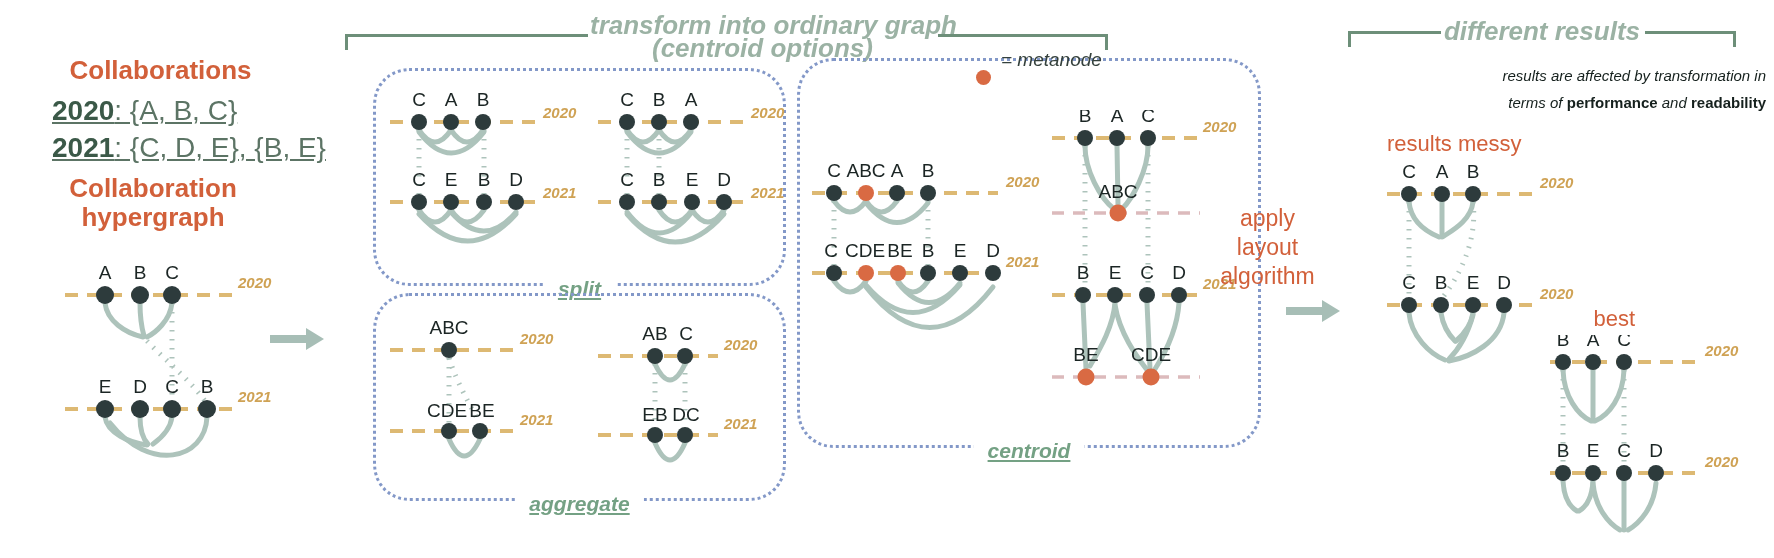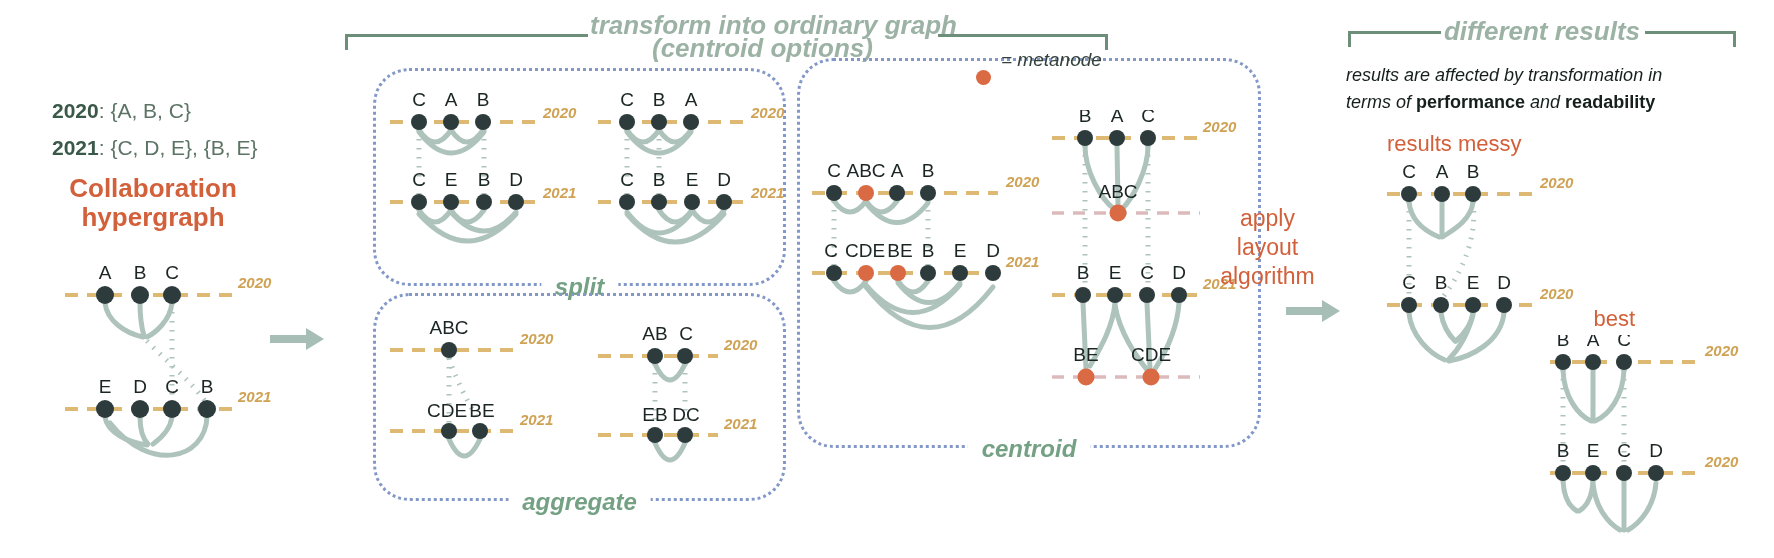--- a/index.html
+++ b/index.html
@@ -2,31 +2,31 @@
 <html style="--heading-orange: #d2603a; --text-green: #3b5948; --set-green: #5c7465; --node-dark: #2d3b3c; --meta-orange: #d96a43; --edge-sage: #adc3bb; --tan-dash: #ddb973; --year-gold: #cfa254; --pink-dash: #dcbabc; --box-blue: #8398c8; --label-sage: #74a184; --header-sage: #9bb2a4; --bracket-green: #6d8f79; --arrow-sage: #a7beb6;"><head>
 <meta charset="utf-8">
 <style>
   html,body{margin:0;padding:0;background:#fff;}
   .canvas{position:relative;width:1774px;height:558px;background:#fff;overflow:hidden;
           font-family:"Liberation Sans",sans-serif;}
   .abs{position:absolute;}
   .diag{position:absolute;}
   
   .orange-title{color:var(--heading-orange);font-weight:bold;font-size:26px;text-align:center;line-height:29px;}
-  .collab-list{font-size:21px;line-height:37px;color:var(--set-green);}
+  .collab-list{font-size:28px;line-height:37px;color:var(--set-green);text-decoration:underline;}
   .collab-list b{color:var(--text-green);}
   .sage-header{font-style:italic;font-weight:600;font-size:26px;color:var(--header-sage);text-align:center;line-height:23px;white-space:nowrap;}
-  .caption{font-style:italic;font-size:18px;line-height:27px;color:#15201d;text-align:left;}
+  .caption{font-style:italic;font-size:15px;line-height:27px;color:#15201d;text-align:right;}
   .caption b{font-style:normal;font-weight:bold;}
   .orange-label{color:var(--heading-orange);font-size:22px;white-space:nowrap;}
   .apply-text{color:var(--heading-orange);font-size:23px;text-align:center;line-height:29px;}
   
   .box{position:absolute;border:3.5px dotted var(--box-blue);border-radius:36px;}
   .box-label{position:absolute;left:50%;bottom:-18px;transform:translateX(-50%);background:#fff;
-             padding:0 14px;font-style:italic;font-weight:600;font-size:24px;color:var(--label-sage);white-space:nowrap;}
+             padding:0 14px;font-style:italic;font-weight:600;font-size:21px;color:var(--label-sage);white-space:nowrap;text-decoration:underline;}
   
   .bracket-l{position:absolute;height:13px;border-top:3px solid var(--bracket-green);border-left:3px solid var(--bracket-green);}
   .bracket-r{position:absolute;height:13px;border-top:3px solid var(--bracket-green);border-right:3px solid var(--bracket-green);}
   
   .legend-dot{position:absolute;width:15px;height:15px;border-radius:50%;background:var(--meta-orange);}
   .legend-text{position:absolute;font-style:italic;font-size:19px;color:#34403c;white-space:nowrap;}
   
   svg .edge{fill:none;stroke:var(--edge-sage);stroke-width:5;stroke-linecap:round;}
   svg .tanline{fill:none;stroke:var(--tan-dash);stroke-width:4;stroke-dasharray:13 9;}
   svg .pinkline{fill:none;stroke:var(--pink-dash);stroke-width:3.5;stroke-dasharray:12 9;}
@@ -36,20 +36,21 @@
   svg .nl{font-family:"Liberation Sans",sans-serif;font-size:19px;fill:#1b2524;text-anchor:middle;}
   svg .yl{font-family:"Liberation Sans",sans-serif;font-style:italic;font-weight:bold;font-size:15px;
           fill:var(--year-gold);text-anchor:start;}
   .arrow{fill:var(--arrow-sage);}
 </style>
 </head>
 <body>
 
 <div class="canvas">
 
+  <div class="abs orange-title" style="left:38px;top:56px;width:245px;">Collaborations</div>
 
   <div class="abs collab-list" style="left:52px;top:92px;">
     <div><b>2020</b><span>: {A, B, C}</span></div>
     <div><b>2021</b><span>: {C, D, E}, {B, E}</span></div>
   </div>
 
   <div class="abs orange-title" style="left:28px;top:174px;width:250px;">
     <div>Collaboration</div>
     <div>hypergraph</div>
   </div>

